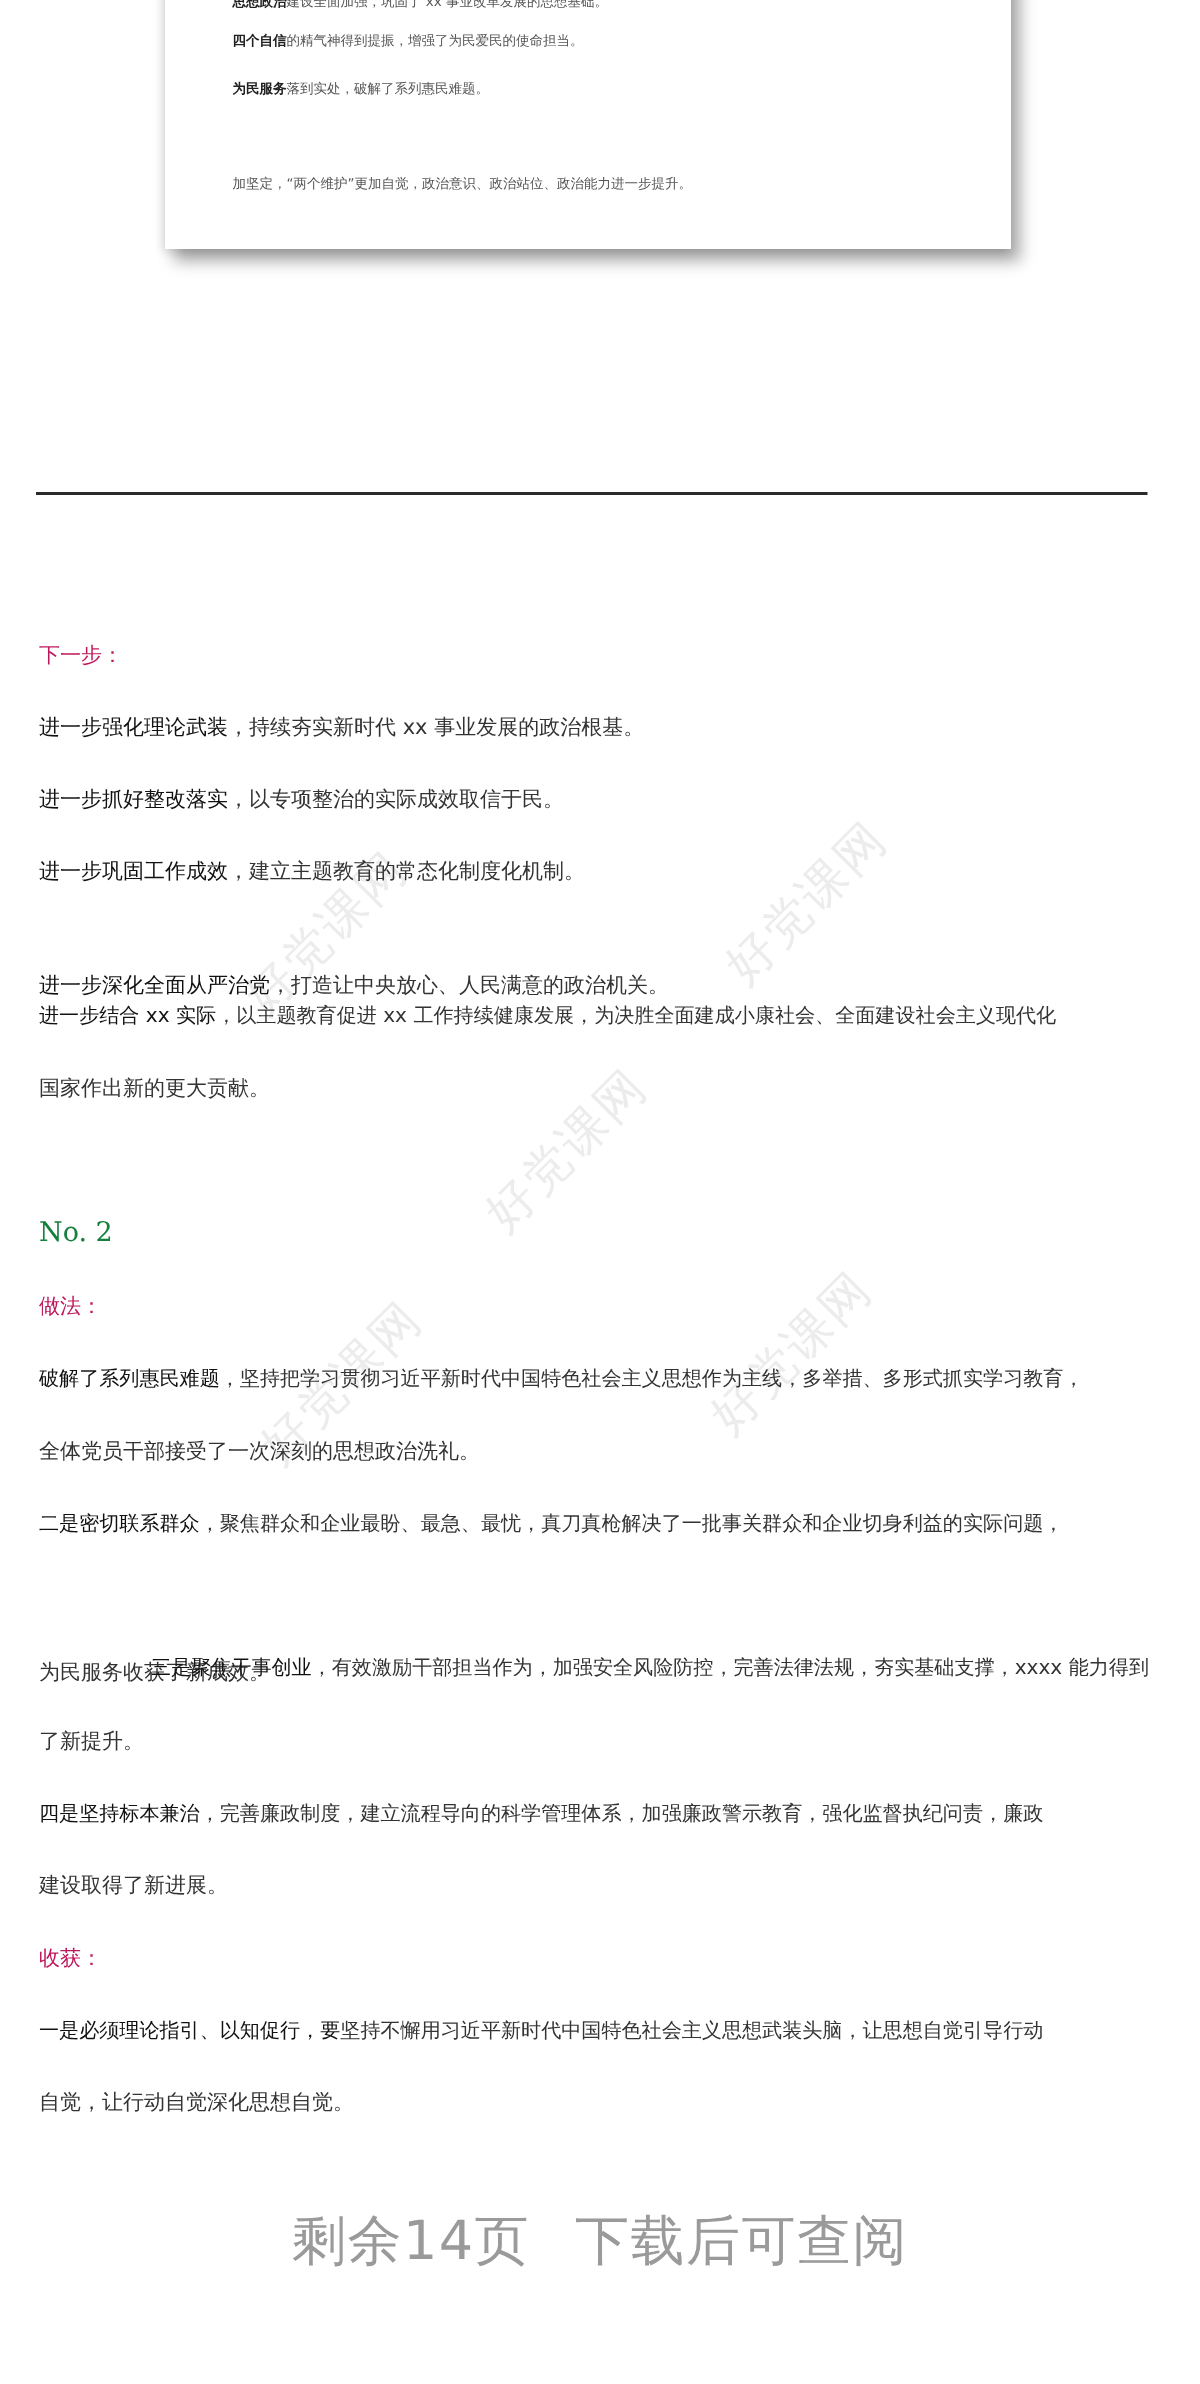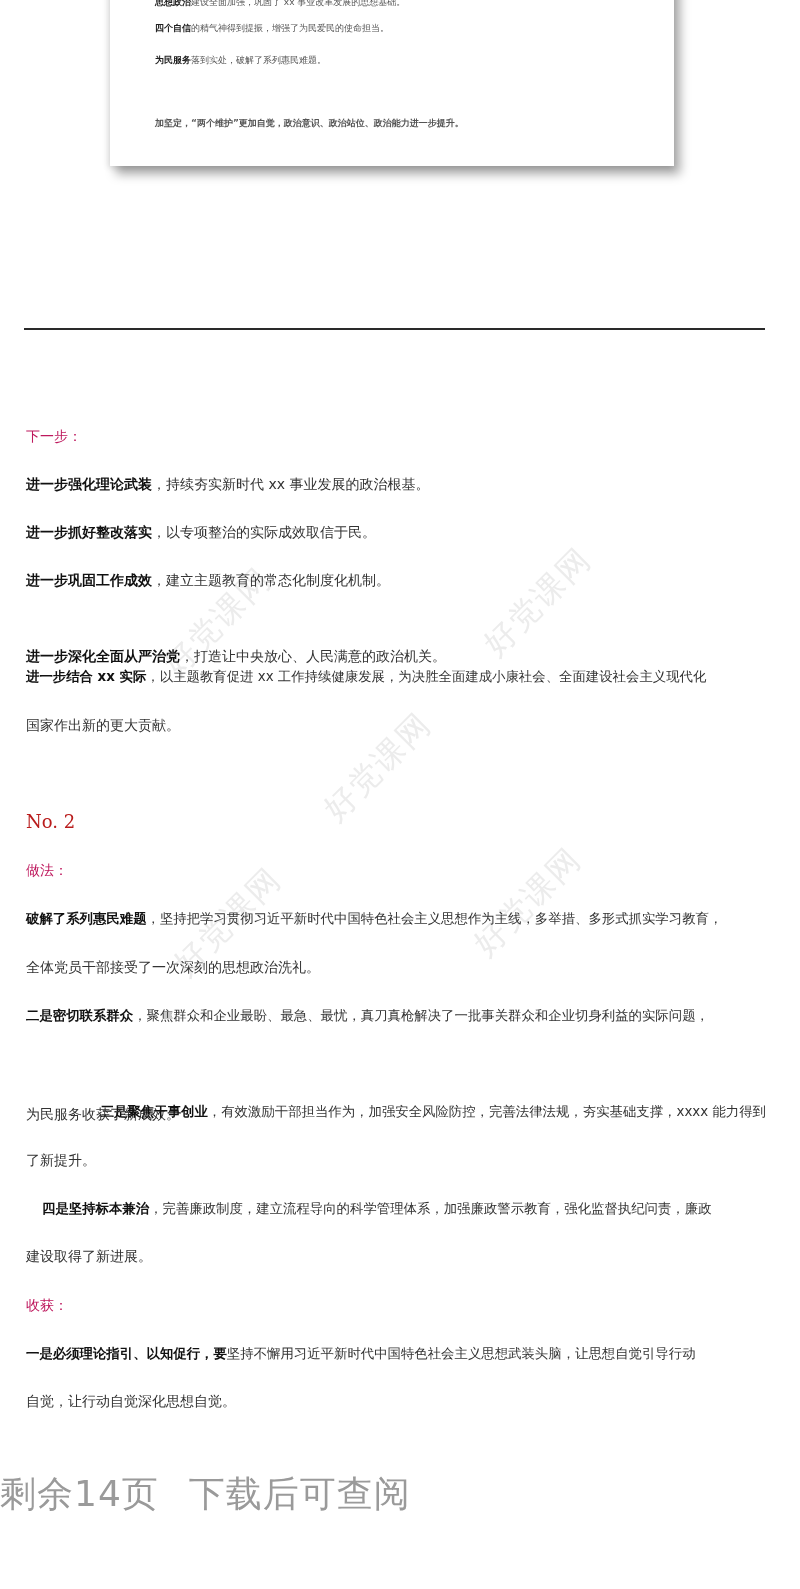--- a/index.html
+++ b/index.html
@@ -18,43 +18,43 @@
     .card-line b { color: #222222; font-weight: bold; }
 
     .divider {
       position: absolute; left: 24px; top: 328px; width: 741px; height: 2px; background: #2a2a2a;
     }
 
     .content { position: absolute; left: 26px; top: 0; width: 740px; }
     .para {
       position: absolute; left: 0; width: 740px; font-size: 14px; color: #333333; white-space: nowrap;
     }
-    .para b { color: #111111; font-weight: bold; }
+    .para b { color: #111111; font-weight: normal; }
     .red-head { position: absolute; left: 0; font-size: 14px; font-weight: normal; color: #be185d; }
-    .no-label { position: absolute; left: 0; font-family: "DejaVu Serif", "Liberation Serif", serif; font-size: 18px; color: #b91c1c; }
+    .no-label { position: absolute; left: 0; font-family: "DejaVu Serif", "Liberation Serif", serif; font-size: 18px; color: #15803d; }
 
     .footer-note {
-      position: absolute; left: 0; top: 1470px; width: 800px; text-align: left;
+      position: absolute; left: 0; top: 1470px; width: 800px; text-align: center;
       font-size: 36px; color: #9a9a9a; letter-spacing: 1px;
     }
     .footer-note span.gap { display: inline-block; width: 30px; }
 
     .watermark {
       position: absolute; font-size: 32px; color: #ececec; transform: rotate(-45deg);
       white-space: nowrap; pointer-events: none; letter-spacing: 2px;
     }
   </style>
 </head>
 <body>
 
 <div class="card">
   <div class="card-line" style="top:36px;"><b>思想政治</b><span>建设全面加强，巩固了 xx 事业改革发展的思想基础。</span></div>
   <div class="card-line" style="top:62px;"><b>四个自信</b><span>的精气神得到提振，增强了为民爱民的使命担当。</span></div>
   <div class="card-line" style="top:94px;"><b>为民服务</b><span>落到实处，破解了系列惠民难题。</span></div>
-  <div class="card-line" style="top:157px;font-weight:bold;"><span>加坚定，“两个维护”更加自觉，政治意识、政治站位、政治能力进一步提升。</span></div>
+  <div class="card-line" style="top:157px;"><span>加坚定，“两个维护”更加自觉，政治意识、政治站位、政治能力进一步提升。</span></div>
 </div>
 
 <div class="divider"></div>
 
 <div class="watermark" style="left:150px; top:600px;">好党课网</div>
 <div class="watermark" style="left:470px; top:580px;">好党课网</div>
 <div class="watermark" style="left:310px; top:745px;">好党课网</div>
 <div class="watermark" style="left:160px; top:900px;">好党课网</div>
 <div class="watermark" style="left:460px; top:880px;">好党课网</div>
 
@@ -75,21 +75,21 @@
 
   <div class="para" style="top:910px; font-size:13.4px;"><b>破解了系列惠民难题</b><span>，坚持把学习贯彻习近平新时代中国特色社会主义思想作为主线，多举措、多形式抓实学习教育，</span></div>
   <div class="para" style="top:959px;">全体党员干部接受了一次深刻的思想政治洗礼。</div>
 
   <div class="para" style="top:1007px; font-size:13.4px;"><b>二是密切联系群众</b><span>，聚焦群众和企业最盼、最急、最忧，真刀真枪解决了一批事关群众和企业切身利益的实际问题，</span></div>
   <div class="para" style="top:1106px;">为民服务收获了新成效。</div>
 
   <div class="para" style="top:1103px; font-size:13.4px;text-align:right;"><b>三是聚焦干事创业</b><span>，有效激励干部担当作为，加强安全风险防控，完善法律法规，夯实基础支撑，xxxx 能力得到</span></div>
   <div class="para" style="top:1152px;">了新提升。</div>
 
-  <div class="para" style="top:1200px; font-size:13.4px;margin-left:16px;"><b>四是坚持标本兼治</b><span>，完善廉政制度，建立流程导向的科学管理体系，加强廉政警示教育，强化监督执纪问责，廉政</span></div>
+  <div class="para" style="top:1200px; font-size:13.4px;"><b>四是坚持标本兼治</b><span>，完善廉政制度，建立流程导向的科学管理体系，加强廉政警示教育，强化监督执纪问责，廉政</span></div>
   <div class="para" style="top:1248px;">建设取得了新进展。</div>
 
   <div class="red-head" style="top:1297px;">收获：</div>
 
   <div class="para" style="top:1345px; font-size:13.4px;"><b>一是必须理论指引、以知促行，要</b><span>坚持不懈用习近平新时代中国特色社会主义思想武装头脑，让思想自觉引导行动</span></div>
   <div class="para" style="top:1393px;">自觉，让行动自觉深化思想自觉。</div>
 </div>
 
 <div class="footer-note">
   <span>剩余14页</span><span class="gap"></span><span>下载后可查阅</span>

